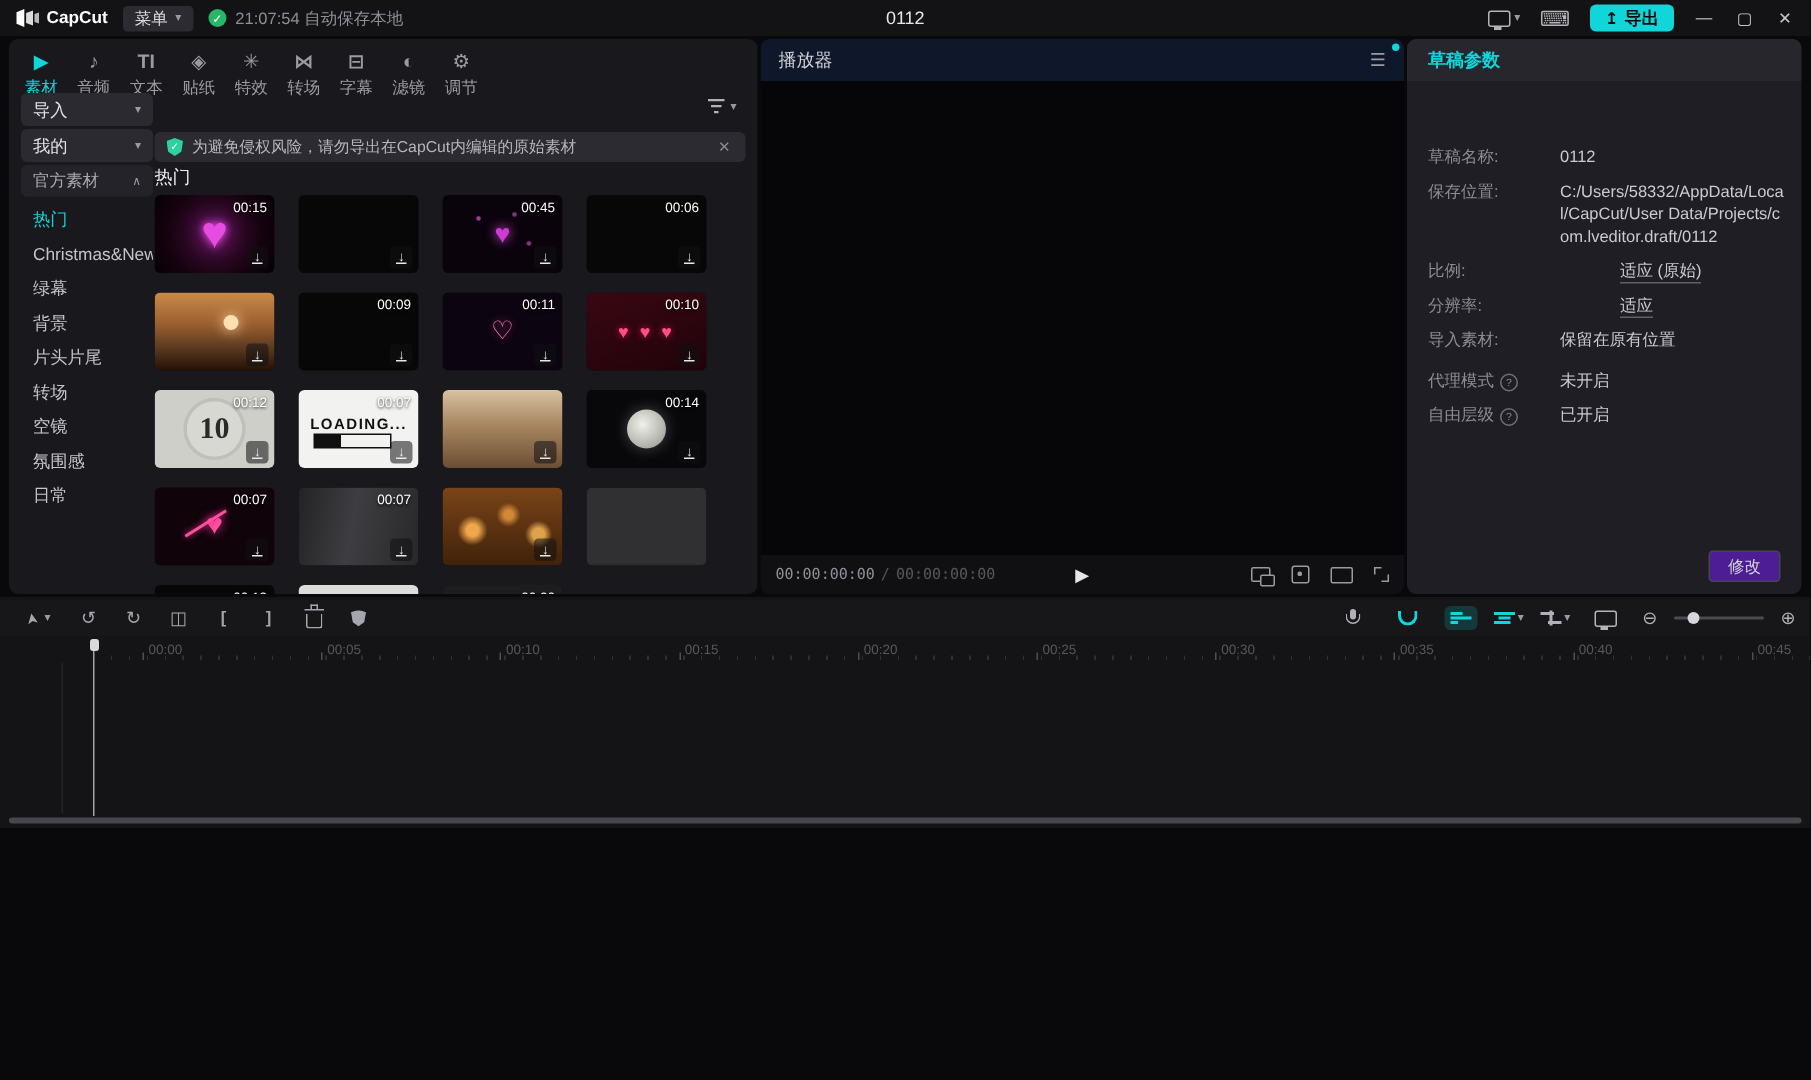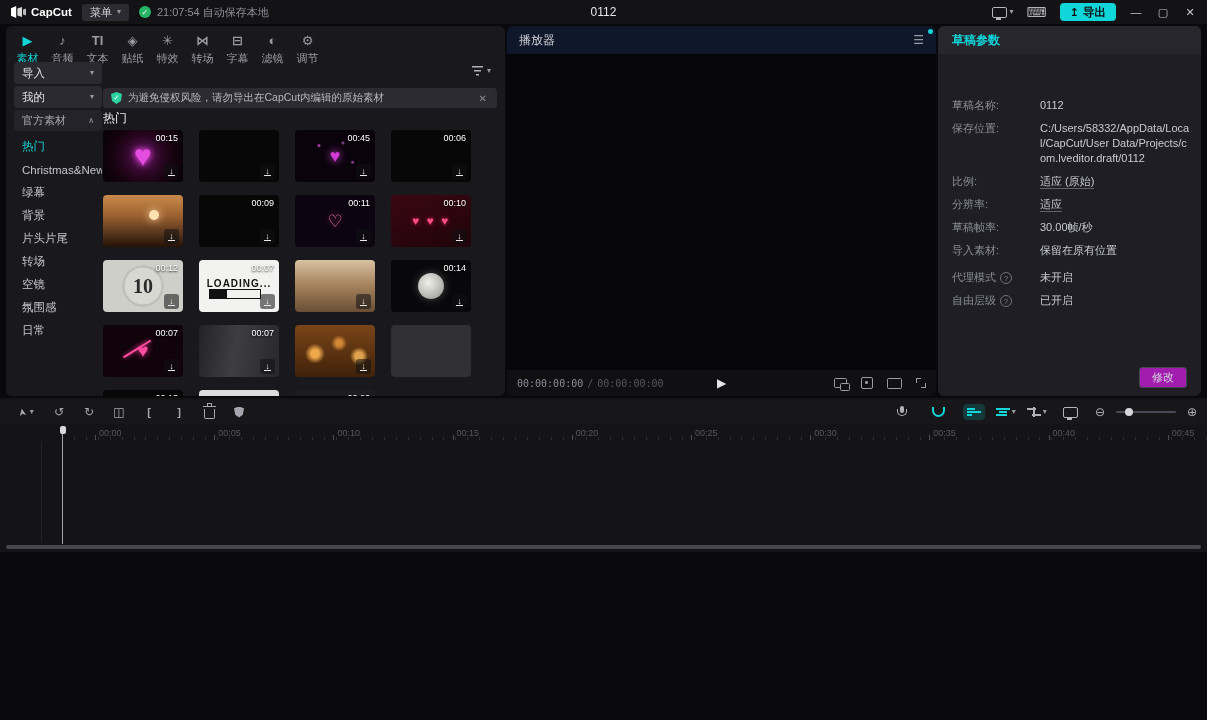--- a/index.html
+++ b/index.html
@@ -100,26 +100,26 @@
   .fs-icon{width:10px;height:10px;position:relative;}
   .fs-icon::before{content:"";position:absolute;left:0;top:0;width:4px;height:4px;border-left:1.5px solid #9a9aa2;border-top:1.5px solid #9a9aa2;}
   .fs-icon::after{content:"";position:absolute;right:0;bottom:0;width:4px;height:4px;border-right:1.5px solid #9a9aa2;border-bottom:1.5px solid #9a9aa2;}
   
   .right-panel{position:absolute;top:26px;left:938px;width:263px;height:370px;background:#1e1e24;border-radius:6px;overflow:hidden;}
   .rp-header{height:28px;background:#26262c;display:flex;align-items:center;padding:0 14px;font-size:12px;color:#10d5d9;font-weight:bold;}
   .rp-body{position:absolute;top:28px;left:0;right:0;bottom:0;padding:44px 14px 0;box-sizing:border-box;}
   .field{display:flex;margin-bottom:8px;font-size:11px;line-height:15px;}
   .f-label{width:88px;flex:none;color:#8c8c96;display:flex;align-items:flex-start;gap:4px;}
   .f-value{flex:1;color:#cacad2;}
-  .f-vtext.editable{border-bottom:1px solid #60606a;padding-bottom:1px;}
+  .f-vtext.editable{border-bottom:1px solid #60606a;padding-bottom:1px;margin-left:40px;}
   .f-vtext.path-value{display:block;width:152px;word-break:break-all;line-height:15px;}
   .gap-above{margin-top:12px;}
   .info-dot{width:10px;height:10px;flex:none;border:1px solid #70707a;border-radius:50%;font-size:7px;color:#8c8c96;display:flex;align-items:center;justify-content:center;margin-top:2px;}
   .info-dot::after{content:"?";}
-  .modify-btn{position:absolute;right:14px;bottom:8px;background:#a21caf;border:1px solid #46464e;border-radius:3px;color:#d2d2d8;font-size:11px;padding:2px 12px;}
+  .modify-btn{position:absolute;right:14px;bottom:8px;background:#4c1d95;border:1px solid #46464e;border-radius:3px;color:#d2d2d8;font-size:11px;padding:2px 12px;}
   
   .timeline{position:absolute;top:398px;left:0;right:0;bottom:0;background:#141417;}
   .tl-toolbar{position:absolute;top:2px;left:0;right:0;height:24px;background:#17171a;display:flex;align-items:center;padding:0 10px;box-sizing:border-box;}
   .tl-left{display:flex;align-items:center;gap:4px;}
   .tool{width:26px;height:22px;display:flex;align-items:center;justify-content:center;color:#a6a6ae;font-size:12px;}
   .tool-select{width:32px;gap:3px;}
   .pt{display:inline-block;transform:rotate(-100deg);font-size:10px;}
   .bold-br{font-weight:bold;font-size:11px;}
   .trash-icon{width:9px;height:9px;border:1px solid #a6a6ae;border-top:none;border-radius:0 0 2px 2px;position:relative;margin-top:3px;}
   .trash-icon::before{content:"";position:absolute;top:-3px;left:-2px;right:-2px;height:1.5px;background:#a6a6ae;}
@@ -496,29 +496,20 @@
           <div class="field">
             <span class="f-label">
               <span>分辨率:</span>
 
             </span>
             <span class="f-value">
               <span class="f-vtext editable">适应</span>
             </span>
           </div>
 
-          <div class="field">
-            <span class="f-label">
-              <span>草稿帧率:</span>
-
-            </span>
-            <span class="f-value">
-              <span class="f-vtext">30.00帧/秒</span>
-            </span>
-          </div>
 
           <div class="field">
             <span class="f-label">
               <span>导入素材:</span>
 
             </span>
             <span class="f-value">
               <span class="f-vtext">保留在原有位置</span>
             </span>
           </div>

